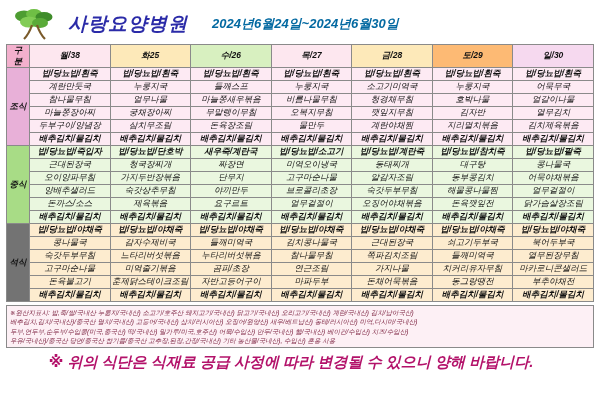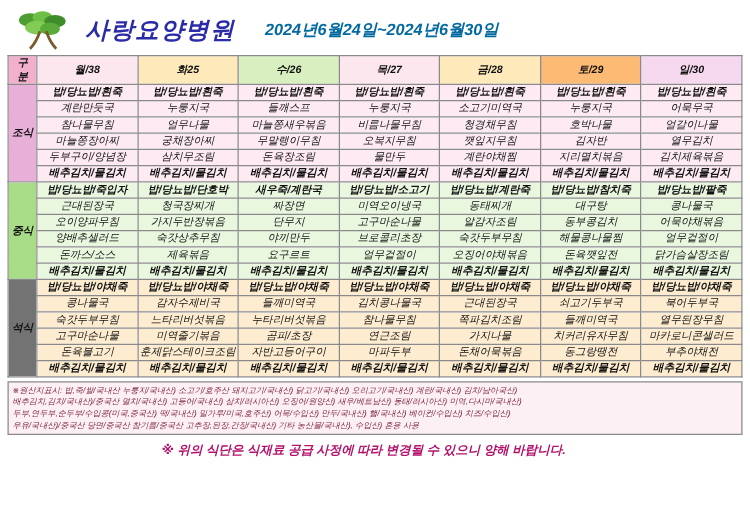--- a/index.html
+++ b/index.html
@@ -116,21 +116,21 @@
     color:#7a1f3d;
     padding:2px 3px;
     width:588px;
     box-sizing:border-box;
     text-align:left;
   }
   .footnote div{white-space:nowrap;overflow:hidden;}
   .notice{
     margin-top:5px;
     text-align:center;
-    font-size:10px;
+    font-size:15px;
     font-weight:bold;
     color:#b3126a;
   }
 </style>
 </head>
 <body>
 
 <div class="page">
 
   <div class="header">

